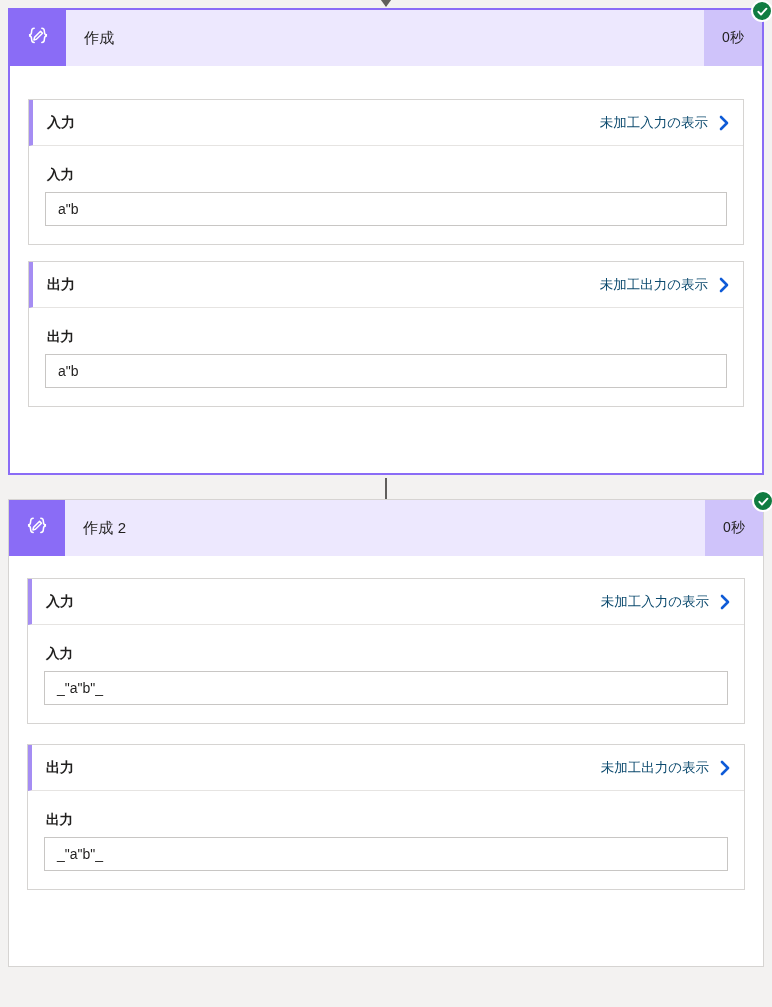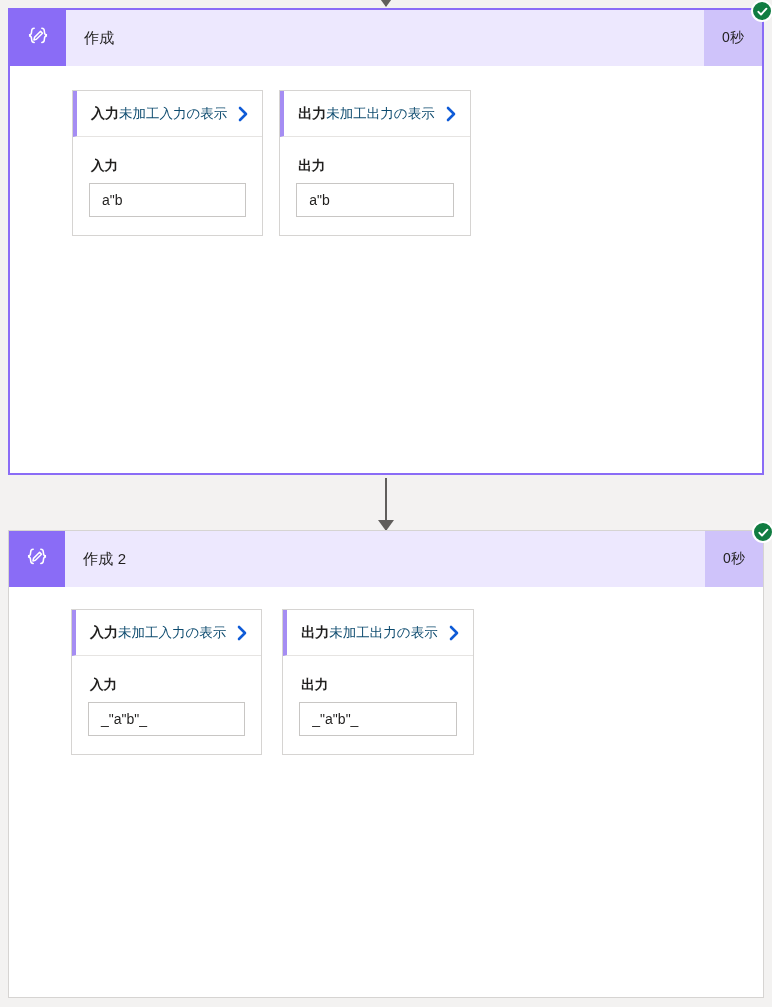--- a/index.html
+++ b/index.html
@@ -100,25 +100,24 @@
     border-radius: 50%;
     background: #107c41;
     border: 2px solid #ffffff;
     display: flex;
     align-items: center;
     justify-content: center;
   }
   .status-badge svg { display: block; }
 
   .card-body {
-    padding: 24px 18px 18px 18px;
-    display: flex;
-    flex-direction: row;
+    padding: 33px 18px 18px 18px;
+    display: flex;
+    flex-direction: column;
     gap: 16px;
-    margin-left: 44px;
   }
 
   
   .section {
     border: 1px solid #d6d4d2;
     background: #ffffff;
   }
   .section-head {
     display: flex;
     align-items: center;
@@ -233,21 +232,21 @@
 
     </div>
   </div>
 
   <div class="connector" style="top:478px; height:52px;">
     <div class="conn-line" style="height:52px;">
       <div class="conn-head"></div>
     </div>
   </div>
 
-  <div class="card plain" style="left:8px; top:530px; width:756px; height:468px;">
+  <div class="card plain" style="left:8px; top:499px; width:756px; height:468px;">
     <div class="card-header">
       <div class="card-icon-tile">
         <svg width="30" height="30" viewBox="0 0 30 30" aria-hidden="true">
           <path d="M11.2 5.2c-2.4 0-2.6 1.6-2.6 3.2 0 1.9-.2 3.4-1.9 3.4v1.1c1.7 0 1.9 1.5 1.9 3.4 0 1.6.2 3.2 2.6 3.2" fill="none" stroke="#ffffff" stroke-width="1.5" stroke-linecap="round"></path>
           <path d="M18.8 5.2c2.4 0 2.6 1.6 2.6 3.2 0 1.9.2 3.4 1.9 3.4v1.1c-1.7 0-1.9 1.5-1.9 3.4 0 1.6-.2 3.2-2.6 3.2" fill="none" stroke="#ffffff" stroke-width="1.5" stroke-linecap="round"></path>
           <path d="M17.6 8.3l1.9 1.9-6.1 6.1-2.5.6.6-2.5z" fill="none" stroke="#ffffff" stroke-width="1.5" stroke-linejoin="round"></path>
         </svg>
       </div>
       <div class="card-title">作成 2</div>
       <div class="card-duration">0秒</div>

